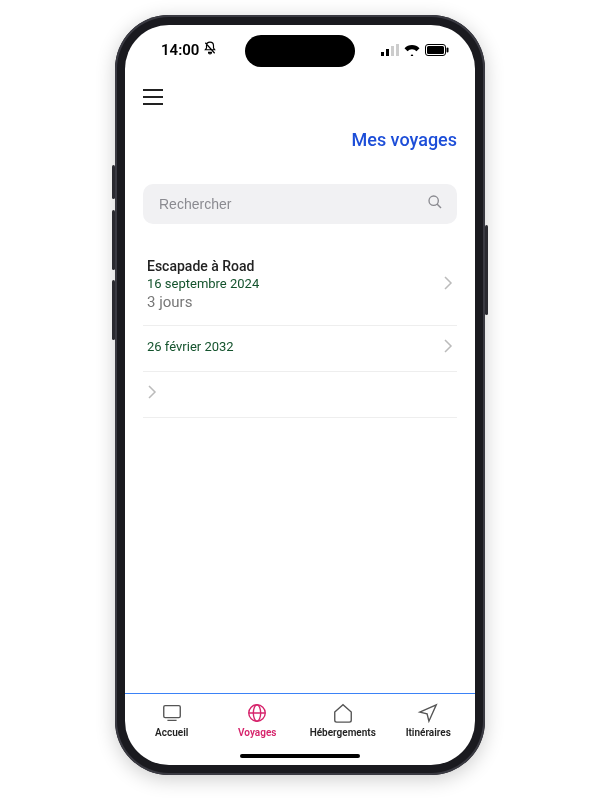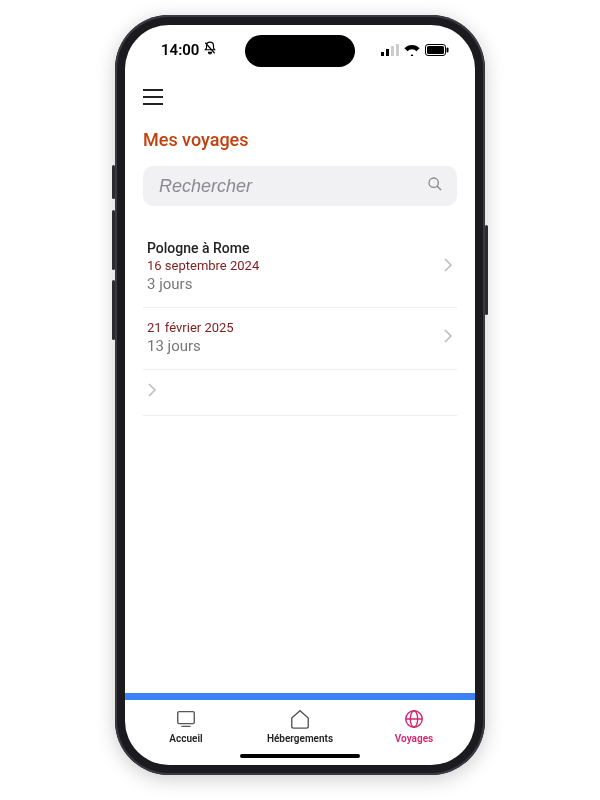--- a/index.html
+++ b/index.html
@@ -83,57 +83,57 @@
   }
   .menu-btn span {
     display: block;
     height: 2px;
     background: #222;
     width: 20px;
   }
   .page-title {
     font-size: 18px;
     font-weight: 500;
-    color: #c2410c;
-    margin: 0 0 16px 0;
+    color: #1d4ed8;
+    margin: 0 0 34px 0;
+    text-align: right;
   }
   .search-bar {
     background: #f1f1f3;
     border-radius: 10px;
     height: 40px;
     display: flex;
     align-items: center;
     padding: 0 14px;
     gap: 10px;
     margin-bottom: 22px;
   }
   .search-bar input {
     flex: 1;
     border: none;
     background: transparent;
-    font-size: 18px;
+    font-size: 14px;
     color: #555;
     outline: none;
-    font-style: italic;
   }
   .search-bar input::placeholder { color: #8a8a90; }
   .list-item {
     padding: 12px 4px 14px 4px;
     border-bottom: 1px solid #eee;
     display: flex;
     align-items: center;
     cursor: pointer;
   }
   .list-item-text { flex: 1; }
   .item-title { font-size: 14px; color: #222; font-weight: 500; margin-bottom: 2px; }
-  .item-date { font-size: 13px; color: #7f1d1d; margin-bottom: 2px; }
+  .item-date { font-size: 13px; color: #14532d; margin-bottom: 2px; }
   .item-duration { font-size: 15px; color: #777; }
   .chevron { color: #bbb; flex-shrink: 0; }
   .tab-bar {
-    border-top: 7px solid #3b82f6;
+    border-top: 1px solid #3b82f6;
     height: 72px;
     display: flex;
     justify-content: space-around;
     align-items: flex-start;
     padding: 8px 4px 0 4px;
   }
   .tab-item {
     flex: 1;
     display: flex;
     flex-direction: column;
@@ -218,34 +218,33 @@
           <svg width="16" height="16" viewBox="0 0 24 24" fill="none" stroke="#8a8a90" stroke-width="2">
               <circle cx="10" cy="10" r="7"></circle>
               <line x1="21" y1="21" x2="15" y2="15"></line>
             </svg>
         </span>
       </div>
 
       <div>
         <div class="list-item">
           <div class="list-item-text">
-            <div class="item-title">Pologne à Rome</div>
+            <div class="item-title">Escapade à Road</div>
             <div class="item-date">16 septembre 2024</div>
             <div class="item-duration">3 jours</div>
           </div>
           <span class="chevron">
             <svg width="10" height="14" viewBox="0 0 8 14" fill="none" stroke="currentColor" stroke-width="1.5">
                 <path d="M1 1l6 6-6 6"></path>
               </svg>
           </span>
         </div>
         <div class="list-item">
           <div class="list-item-text">
-            <div class="item-date">21 février 2025</div>
-            <div class="item-duration">13 jours</div>
+            <div class="item-date">26 février 2032</div>
           </div>
           <span class="chevron">
             <svg width="10" height="14" viewBox="0 0 8 14" fill="none" stroke="currentColor" stroke-width="1.5">
                 <path d="M1 1l6 6-6 6"></path>
               </svg>
           </span>
         </div>
         <div class="list-item">
           <span class="chevron">
             <svg width="10" height="14" viewBox="0 0 8 14" fill="none" stroke="currentColor" stroke-width="1.5">
@@ -259,35 +258,43 @@
     <div class="tab-bar">
       <div class="tab-item">
         <span class="tab-icon">
           <svg width="22" height="22" viewBox="0 0 24 24" fill="none" stroke="currentColor" stroke-width="1.5">
               <rect x="3" y="4" width="18" height="13" rx="1.5"></rect>
               <line x1="7" y1="20" x2="17" y2="20"></line>
             </svg>
         </span>
         <span>Accueil</span>
       </div>
-      <div class="tab-item">
-        <span class="tab-icon">
-          <svg width="22" height="22" viewBox="0 0 24 24" fill="none" stroke="currentColor" stroke-width="1.5">
-              <path d="M3 11l9-8 9 8v9a2 2 0 0 1-2 2H5a2 2 0 0 1-2-2z"></path>
-            </svg>
-        </span>
-        <span>Hébergements</span>
-      </div>
       <div class="tab-item active">
         <span class="tab-icon">
           <svg width="22" height="22" viewBox="0 0 24 24" fill="none" stroke="currentColor" stroke-width="1.5">
               <circle cx="12" cy="12" r="9"></circle>
               <ellipse cx="12" cy="12" rx="4" ry="9"></ellipse>
               <line x1="3" y1="12" x2="21" y2="12"></line>
             </svg>
         </span>
         <span>Voyages</span>
       </div>
+      <div class="tab-item">
+        <span class="tab-icon">
+          <svg width="22" height="22" viewBox="0 0 24 24" fill="none" stroke="currentColor" stroke-width="1.5">
+              <path d="M3 11l9-8 9 8v9a2 2 0 0 1-2 2H5a2 2 0 0 1-2-2z"></path>
+            </svg>
+        </span>
+        <span>Hébergements</span>
+      </div>
+      <div class="tab-item">
+        <span class="tab-icon">
+          <svg width="22" height="22" viewBox="0 0 24 24" fill="none" stroke="currentColor" stroke-width="1.5">
+              <path d="M3 11l18-8-8 18-2-8z"></path>
+            </svg>
+        </span>
+        <span>Itinéraires</span>
+      </div>
     </div>
 
     <div class="home-indicator"></div>
   </div>
 </div>
 
 </body></html>

